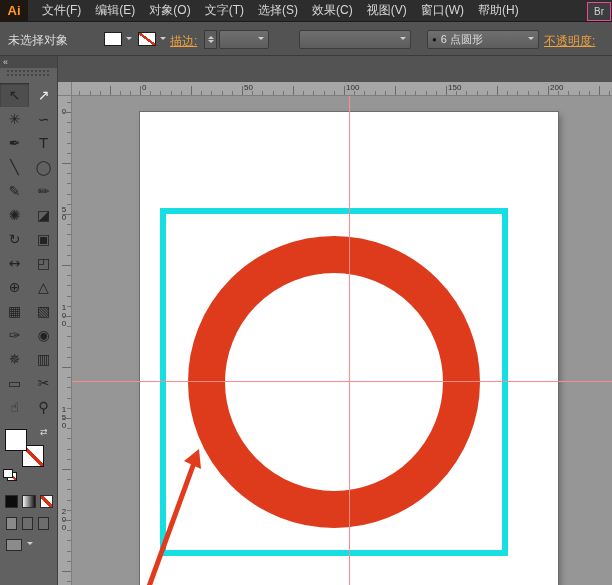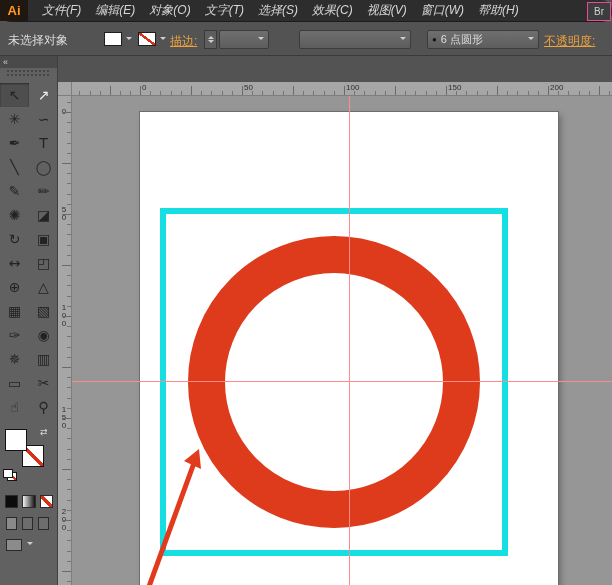--- a/index.html
+++ b/index.html
@@ -1,25 +1,25 @@
 <!DOCTYPE html>
 <html><head>
 <meta charset="utf-8">
 <style>
   html,body{margin:0;padding:0;background:#2b2b2b;}
   .app{position:relative;width:612px;height:585px;overflow:hidden;background:#535353;
        font-family:"Liberation Sans","DejaVu Sans",sans-serif;-webkit-font-smoothing:antialiased;}
 
   
   .menubar{position:absolute;left:0;top:0;width:612px;height:22px;background:#2d2d2d;
-           display:flex;align-items:center;border-bottom:1px solid #1c1c1c;box-sizing:border-box;border-radius:10px;}
+           display:flex;align-items:center;border-bottom:1px solid #1c1c1c;box-sizing:border-box;}
   .logo{width:28px;height:21px;background:#201710;color:#ff9b1e;font-weight:bold;font-size:13px;
         display:flex;align-items:center;justify-content:center;}
   .menu-items{display:flex;gap:14px;margin-left:14px;}
-  .menu-item{color:#d6d6d6;font-size:12px;white-space:nowrap;cursor:default;font-style:italic;}
+  .menu-item{color:#d6d6d6;font-size:12px;white-space:nowrap;cursor:default;}
   .bridge{position:absolute;right:1px;top:2px;min-width:22px;height:17px;background:#3d3d3d;color:#cfcfcf;
           font-size:10px;display:flex;align-items:center;justify-content:center;border:1px solid #ec4899;}
 
   
   .controlbar{position:absolute;left:0;top:22px;width:612px;height:34px;background:#535353;
               border-bottom:1px solid #3a3a3a;box-sizing:border-box;overflow:hidden;}
   .cb-status{position:absolute;left:8px;top:10px;font-size:12px;color:#dcdcdc;}
   .swatch{position:absolute;top:10px;width:18px;height:14px;background:#fff;border:1px solid #1f1f1f;box-sizing:border-box;}
   .swatch.none{background:linear-gradient(to top right,#fff 44%,#d8311b 44% 56%,#fff 56%);}
   .caret{display:inline-block;width:0;height:0;border:3px solid transparent;border-top-color:#cfcfcf;margin-left:2px;}

